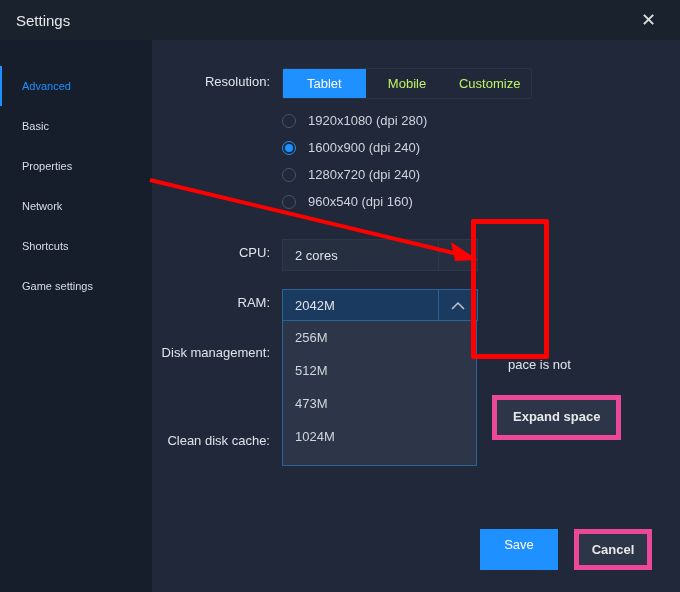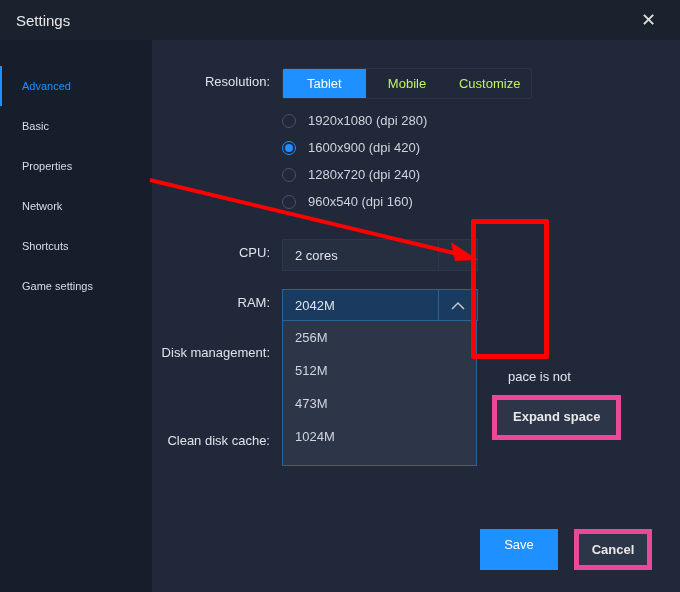--- a/index.html
+++ b/index.html
@@ -78,21 +78,21 @@
           <div class="radio-item">
             <span class="radio-outer">
                   <span class="radio-inner"></span>
                 </span>
             <span>1920x1080  (dpi 280)</span>
           </div>
           <div class="radio-item selected">
             <span class="radio-outer">
                   <span class="radio-inner"></span>
                 </span>
-            <span>1600x900  (dpi 420)</span>
+            <span>1600x900  (dpi 240)</span>
           </div>
           <div class="radio-item">
             <span class="radio-outer">
                   <span class="radio-inner"></span>
                 </span>
             <span>1280x720  (dpi 240)</span>
           </div>
           <div class="radio-item">
             <span class="radio-outer">
                   <span class="radio-inner"></span>
@@ -137,21 +137,21 @@
 
             </div>
           </div>
         </div>
       </div>
     </div>
 
     <div class="row">
       <div class="label">Disk management:</div>
       <div class="ctrls disk-info" style="position:relative; height:70px;">
-        <span style="position:absolute; left:198px; top:28px;padding-left:28px;">pace is not</span>
+        <span style="position:absolute; left:198px; top:16px;padding-left:28px;">pace is not</span>
         <span class="btn btn-secondary" style="position:absolute; left:210px; top:56px;">Expand space</span>
       </div>
     </div>
 
     <div class="row">
       <div class="label">Clean disk cache:</div>
       <div class="ctrls">
         <span class="btn btn-primary">Clean up</span>
       </div>
     </div>

